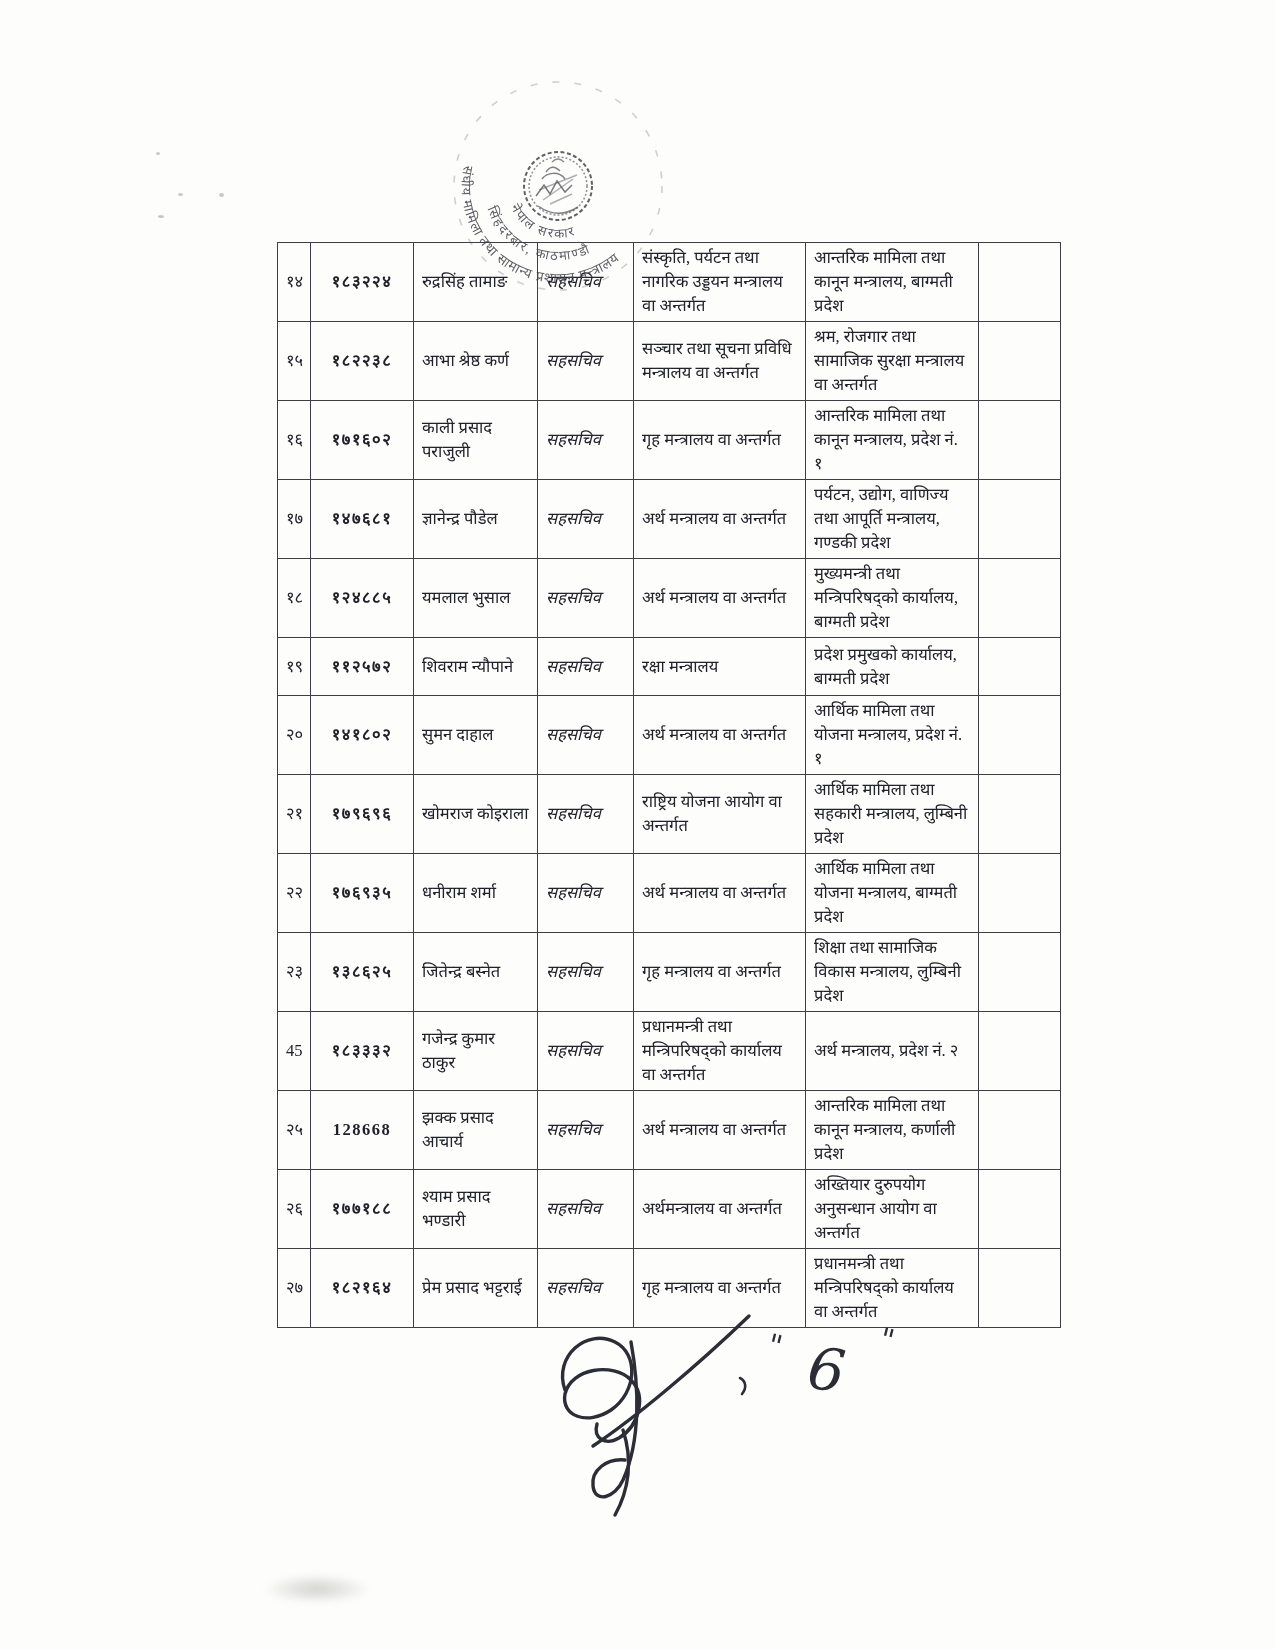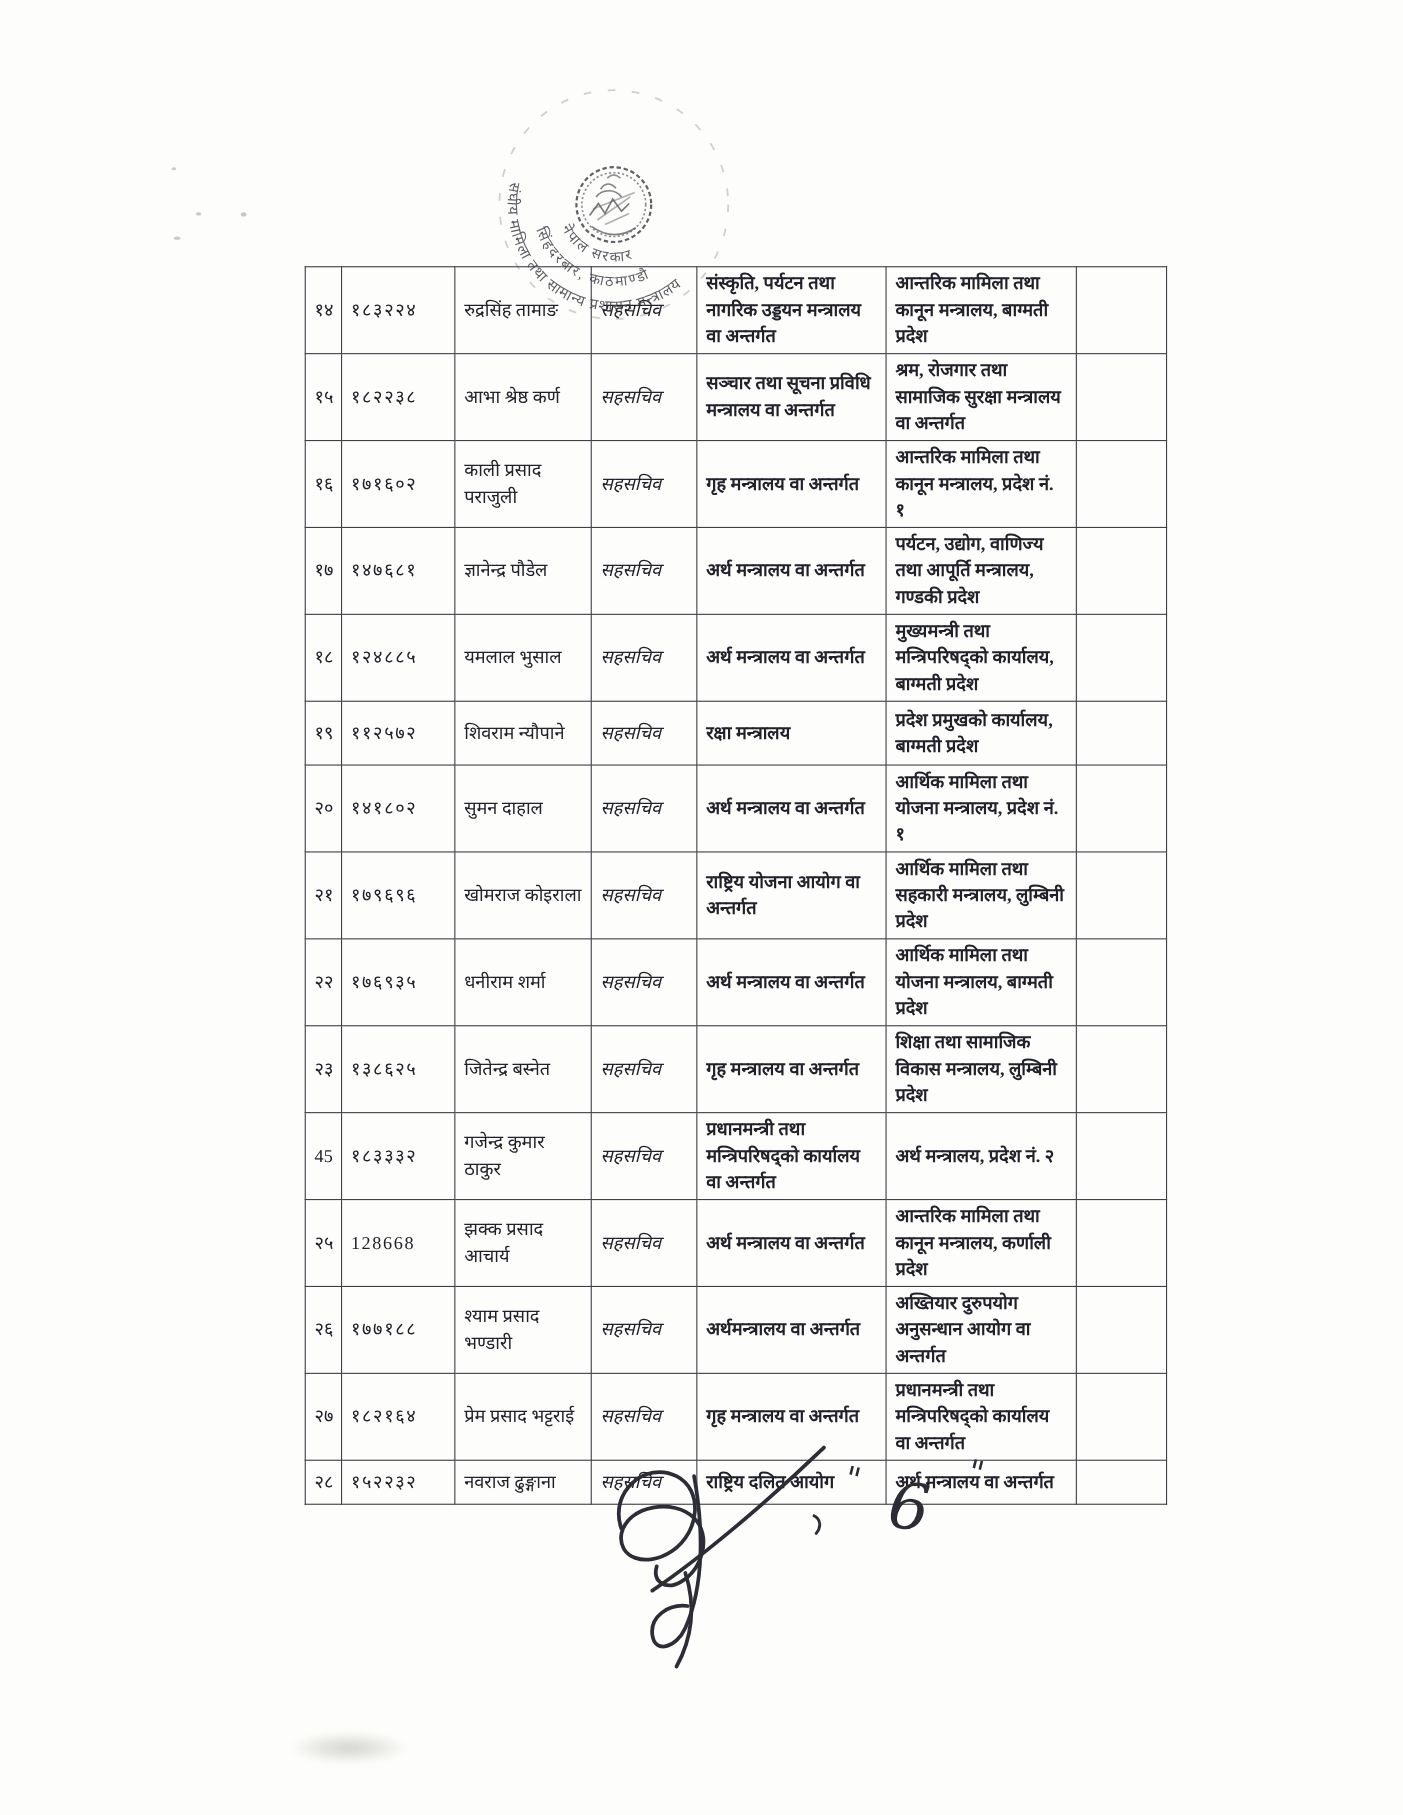--- a/index.html
+++ b/index.html
@@ -16,23 +16,23 @@
   }
   table.records td {
     border:1.6px solid #3e3e46;
     padding:3px 8px;
     font-size:16.5px; line-height:24px;
     vertical-align:middle;
     word-break:normal;
     filter:blur(0.2px);
   }
   td.c-sn  { padding:3px 1px; }
-  td.c-id  { letter-spacing:1.5px; }
+  td.c-id  { text-align:center; letter-spacing:1.5px;font-weight:bold; }
   td.c-pos { text-align:left;font-style:italic; }
-  td.c-cur, td.c-asg { vertical-align:middle;font-weight:bold; }
+  td.c-cur, td.c-asg { vertical-align:middle; }
   tr { height:78px; }
   tr:nth-child(6)  { height:58px;margin-top:36px; }
   tr:nth-child(15) { height:40px; }
 
   
   .stamp { position:absolute; left:418px; top:58px; width:280px; height:260px; z-index:5; opacity:0.85; filter:blur(0.3px); }
   .stamp text { fill:#42424c; font-family:"Liberation Serif", serif; }
   .stamp .ring  { stroke:#4a4a55; fill:none; }
 
   
@@ -225,29 +225,20 @@
     </tr>
         <tr>
       <td class="c-sn">२७</td>
       <td class="c-id">१८२१६४</td>
       <td class="c-name">प्रेम प्रसाद भट्टराई</td>
       <td class="c-pos">सहसचिव</td>
       <td class="c-cur">गृह मन्त्रालय वा अन्तर्गत</td>
       <td class="c-asg">प्रधानमन्त्री तथा मन्त्रिपरिषद्को कार्यालय वा अन्तर्गत</td>
       <td class="c-rem"></td>
     </tr>
-        <tr>
-      <td class="c-sn">२८</td>
-      <td class="c-id">१५२२३२</td>
-      <td class="c-name">नवराज ढुङ्गाना</td>
-      <td class="c-pos">सहसचिव</td>
-      <td class="c-cur">राष्ट्रिय दलित आयोग</td>
-      <td class="c-asg">अर्थ मन्त्रालय वा अन्तर्गत</td>
-      <td class="c-rem"></td>
-    </tr>
       </tbody>
   </table>
 
   <svg class="signature" viewBox="0 0 240 230" aria-hidden="true">
     <g stroke="#2d2d38" stroke-width="3.4" fill="none" stroke-linecap="round">
       <path d="M30,82 C18,48 52,20 80,34 C104,46 102,84 76,102 C52,118 26,108 30,86 C36,60 78,54 96,72 C112,88 104,118 84,130 C70,138 58,130 62,116"></path>
       <path d="M96,34 C104,78 106,132 88,172 C80,190 60,196 58,178 C56,162 72,150 90,152"></path>
       <path d="M58,138 C100,110 162,58 214,8"></path>
       <path d="M88,122 C98,152 94,182 80,207"></path>
       <path d="M205,70 c6,3 7,10 2,16" stroke-width="2.6"></path>

